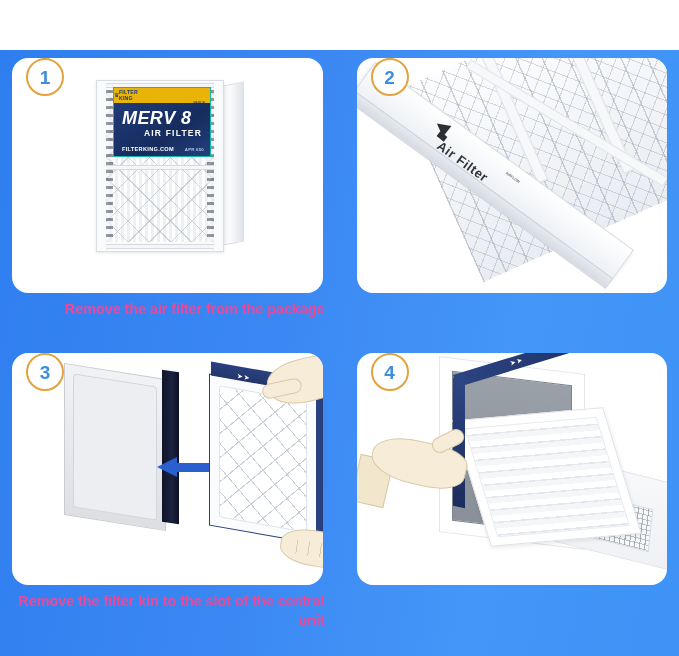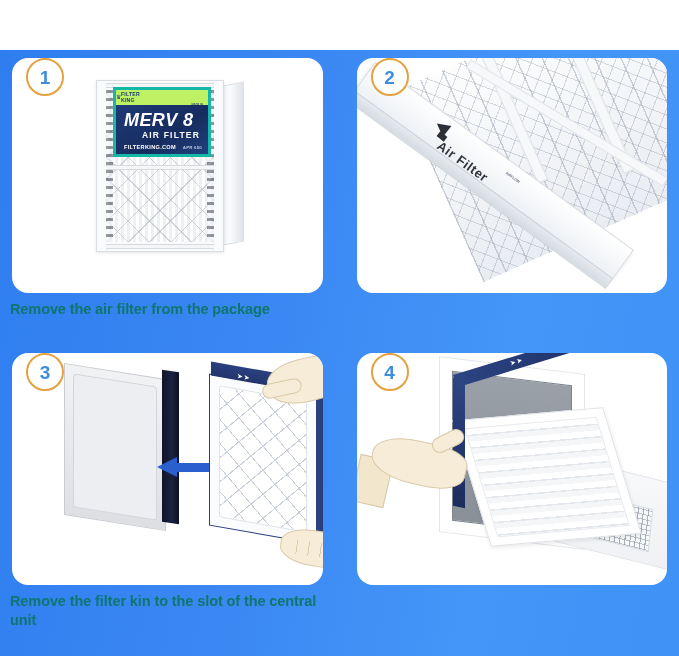--- a/index.html
+++ b/index.html
@@ -43,21 +43,21 @@
 
   .badge {
     position:absolute; left:14px; top:0px; width:38px; height:38px; z-index:8;
     border-radius:50%; background:#ffffff; border:2.5px solid #e3a23f;
     display:flex; align-items:center; justify-content:center;
     font-size:19px; font-weight:700; color:#3f8ede; line-height:1;
   }
 
   .caption {
     position:absolute; left:10px; right:10px; top:250px;
-    text-align:left; color:#0f766e; font-weight:700; font-size:14.5px;
+    text-align:right; color:#ec4899; font-weight:700; font-size:14.5px;
     line-height:18.5px; letter-spacing:-0.1px;
   }
   .cell:nth-child(3) .caption, .cell:nth-child(4) .caption { top:247px; }
 
   .scene { position:absolute; inset:0; }
 
   
   .flt-wrap { position:absolute; left:78px; top:20px; width:168px; height:175px; }
   .flt-side {
     position:absolute; left:128px; top:6px; width:26px; height:160px;
@@ -82,21 +82,21 @@
     opacity:.55;
   }
   .flt-ribs-l { left:9px; } .flt-ribs-r { right:9px; }
   .flt-bar {
     position:absolute; left:9px; right:9px; height:5px;
     background:#f4f6f8; border-top:1px solid #d7dbe0; border-bottom:1px solid #d7dbe0;
   }
 
   .label {
     position:absolute; left:16px; top:6px; width:98px; height:70px;
-    background:#bef264; border:3px solid #14b8a6; z-index:4; overflow:hidden;
+    background:#eab308; border:1px solid #14b8a6; z-index:4; overflow:hidden;
   }
   .label-top { position:relative; height:15px; }
   .lbl-brand {
     position:absolute; left:5px; top:2px; font-size:5.2px; font-weight:700;
     color:#1b3a73; line-height:5.6px; letter-spacing:.2px;
   }
   .lbl-crown { position:absolute; left:0px; top:3px; font-size:6px; color:#1b3a73; }
   .lbl-usa { position:absolute; right:3px; top:2px; display:flex; align-items:center; gap:2px; }
   .flag {
     width:13px; height:8px;

